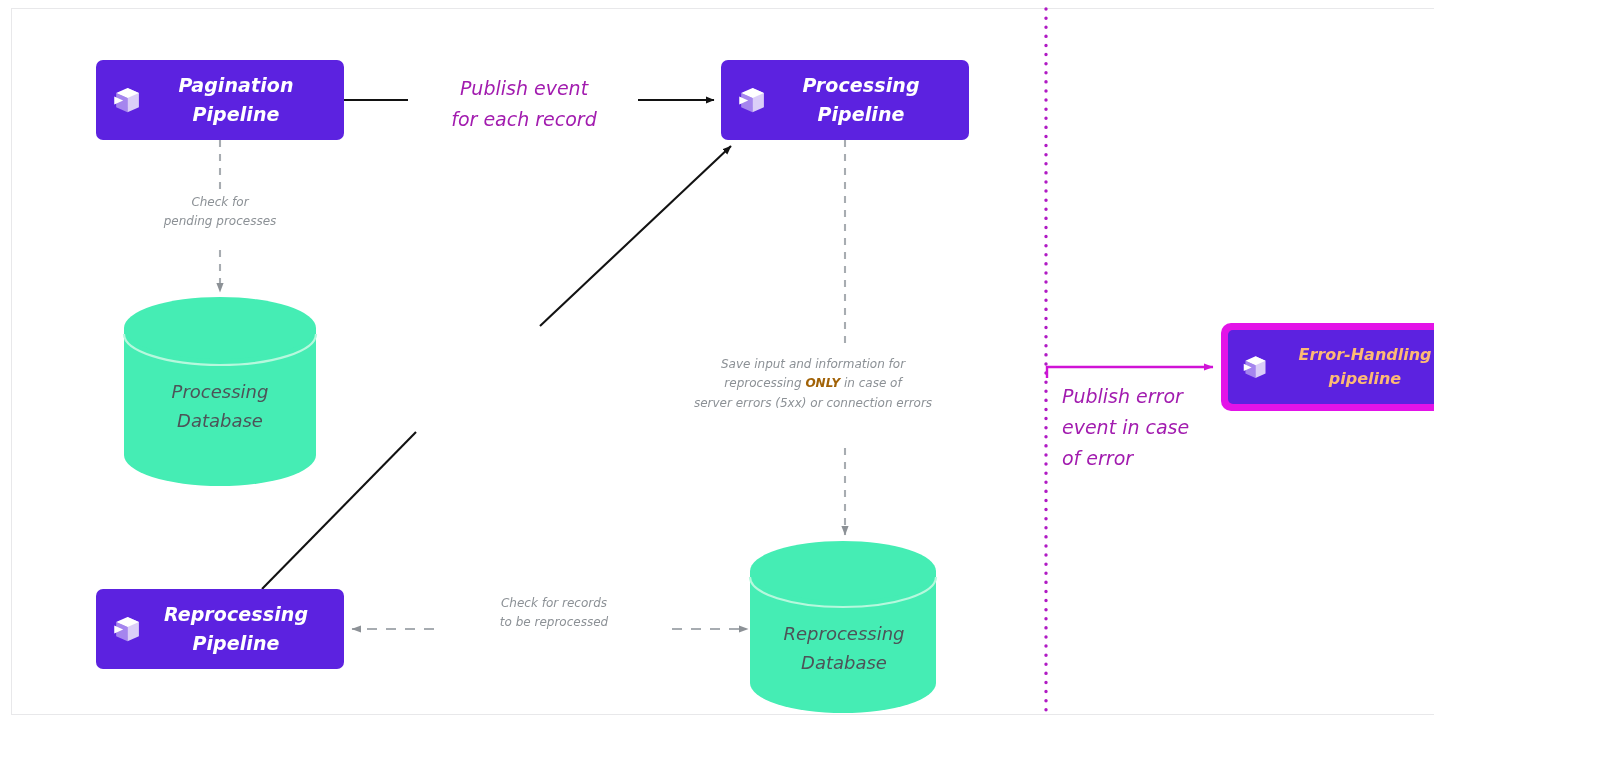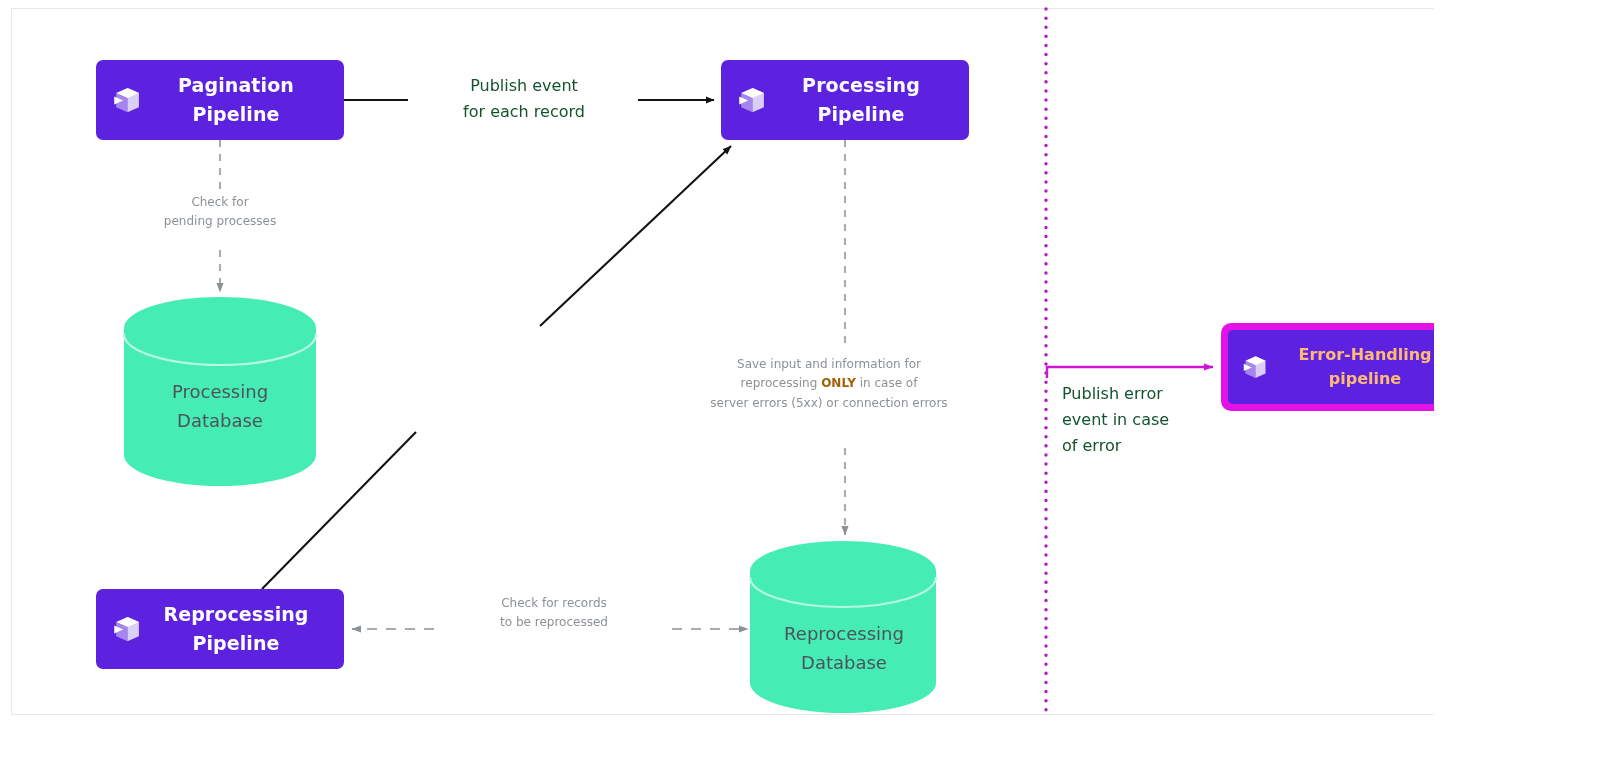--- a/index.html
+++ b/index.html
@@ -9,20 +9,21 @@
   }
   body {
     font-family: "DejaVu Sans", "Liberation Sans", sans-serif;
   }
   #canvas {
     position: relative;
     width: 1434px;
     height: 759px;
     background: #ffffff;
     overflow: hidden;
+    font-style: italic;
   }
   
   .card-frame {
     position: absolute;
     left: 11px;
     top: 8px;
     width: 1521px;
     height: 707px;
     border: 1px solid #e8e8ea;
     background: #ffffff;
@@ -125,29 +126,29 @@
   }
   #db-proc-label { left: 120px; top: 377px; }
   #db-repro-label { left: 744px; top: 619px; }
 
   
   .edge-label {
     position: absolute;
     text-align: center;
     line-height: 1.62;
   }
-  .edge-label.dark  { color: #14532d; font-size: 16px; }
+  .edge-label.dark  { color: #a21caf; font-size: 19px; }
   .edge-label.muted { color: #8c9196; font-size: 12px; }
   .edge-label.left  { text-align: left; }
   .edge-label b { font-weight: bold; color: #a16207; }
 
   #lbl-publish-each   { left: 412px; top: 73px;  width: 224px; }
   #lbl-check-pending  { left: 120px; top: 193px; width: 200px; }
   #lbl-publish-again  { left: 332px; top: 354px; width: 284px; }
-  #lbl-save-input     { left: 629px; top: 355px; width: 400px; }
+  #lbl-save-input     { left: 613px; top: 355px; width: 400px; }
   #lbl-check-records  { left: 440px; top: 594px; width: 228px; }
   #lbl-publish-error  { left: 1062px; top: 381px; width: 140px; }
 </style>
 </head>
 <body>
 
 <div id="canvas">
 
   <div class="card-frame"></div>
 

